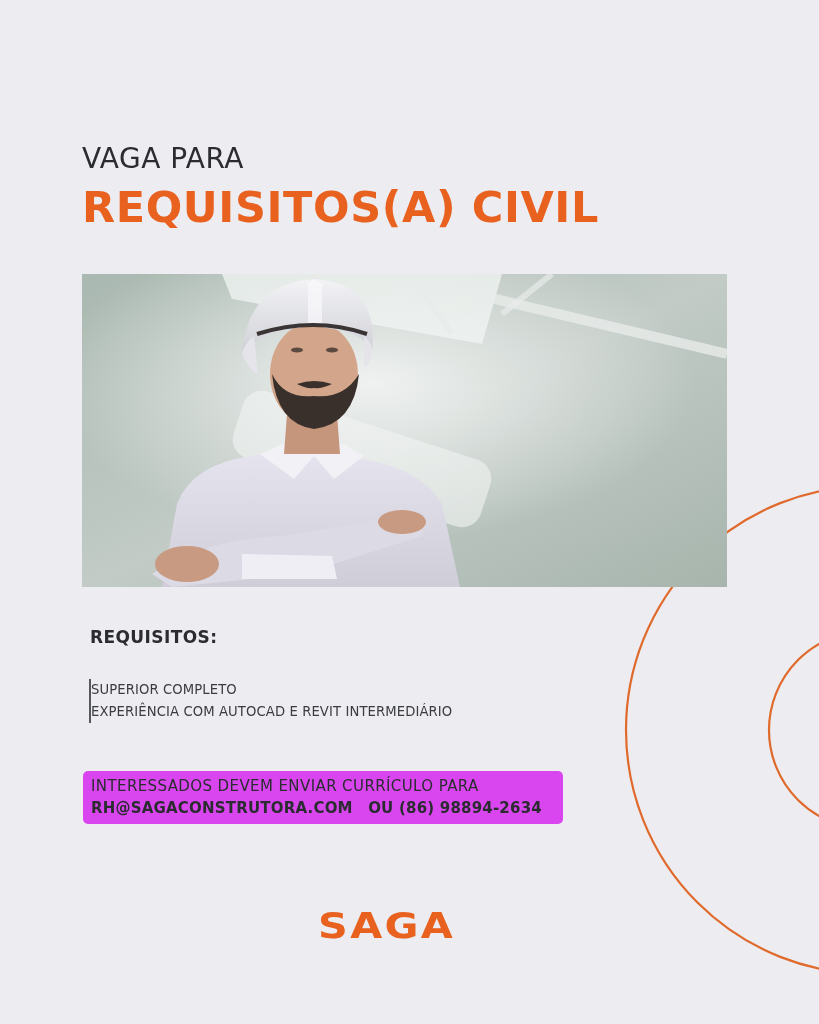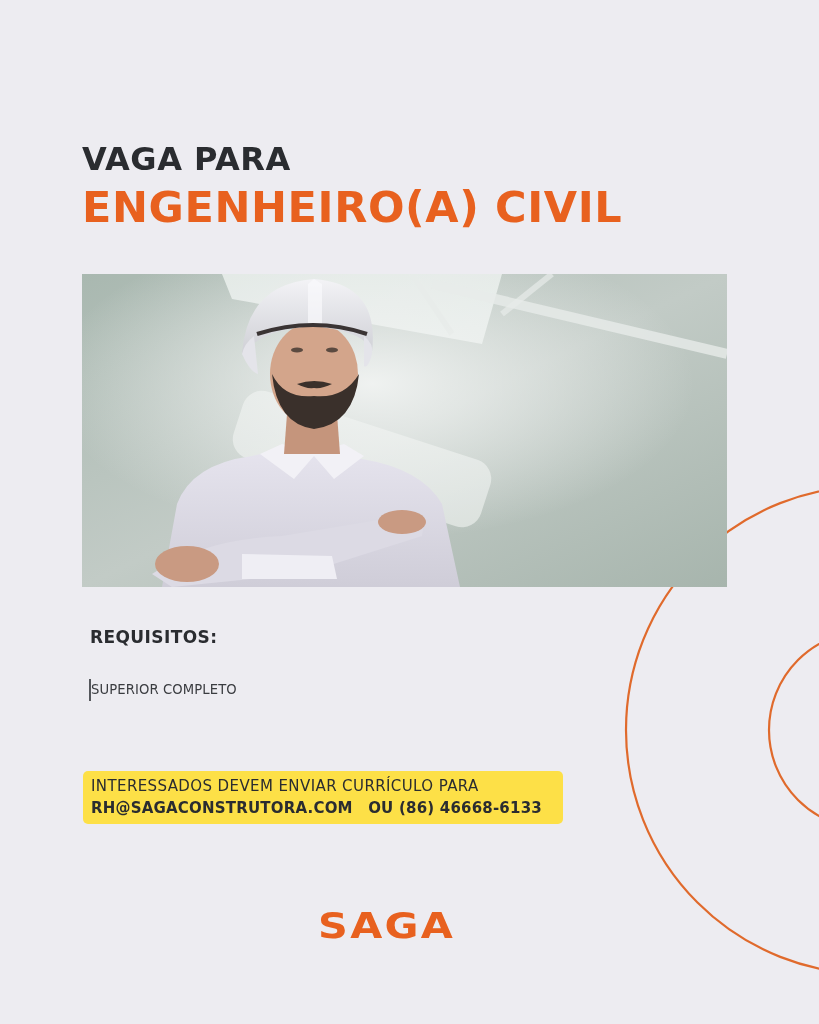--- a/index.html
+++ b/index.html
@@ -6,21 +6,21 @@
     html, body { width: 819px; height: 1024px; overflow: hidden; }
     body {
       background: #edecf1;
       position: relative;
       font-family: "DejaVu Sans", "Liberation Sans", sans-serif;
       color: #2b2d31;
     }
     .circles { position: absolute; left: 0; top: 0; width: 819px; height: 1024px; pointer-events: none; }
     .headline-small {
       position: absolute; left: 82px; top: 141px;
-      font-size: 32px; letter-spacing: 0.5px; color: #2a2c30; font-weight: bold;
+      font-size: 28px; letter-spacing: 0.5px; color: #2a2c30; font-weight: normal;
       line-height: 36px; white-space: nowrap;
     }
     .headline-big {
       position: absolute; left: 82px; top: 182px;
       font-size: 43px; font-weight: bold; color: #e8611f; letter-spacing: 0.6px;
       line-height: 50px; white-space: nowrap;
     }
     .photo {
       position: absolute; left: 82px; top: 274px; width: 645px; height: 313px;
       overflow: hidden; background: #b8c4bd;
@@ -34,21 +34,21 @@
       position: absolute; left: 89px; top: 679px;
       border-left: 2px solid #55575c; 
       list-style: none;
     }
     .req-list li {
       font-size: 13.2px; line-height: 22px; color: #3a3c40; letter-spacing: 0.1px;
       white-space: nowrap;
     }
     .contact-box {
       position: absolute; left: 83px; top: 771px; width: 480px; height: 53px;
-      background: #fde047; border-radius: 5px;
+      background: #d946ef; border-radius: 5px;
       padding: 5px 0 0 8px;
     }
     .contact-line1 {
       font-size: 15px; color: #2a2c30; letter-spacing: 0.4px; line-height: 21px; white-space: nowrap;
     }
     .contact-line2 {
       font-size: 15px; font-weight: bold; color: #2a2c30; letter-spacing: 0.2px; line-height: 22px; white-space: nowrap;
     }
     .contact-line2 .gap { display: inline-block; width: 10px; }
     .logo {
@@ -63,21 +63,21 @@
   </style>
 </head>
 <body>
 
 <svg class="circles" viewBox="0 0 819 1024" width="819" height="1024">
   <circle cx="870" cy="730" r="244" fill="none" stroke="#e06a2c" stroke-width="2.2"></circle>
   <circle cx="868" cy="730" r="99" fill="none" stroke="#e06a2c" stroke-width="2.2"></circle>
 </svg>
 
 <div class="headline-small">VAGA PARA</div>
-<div class="headline-big">ENGENHEIRO(A) CIVIL</div>
+<div class="headline-big">REQUISITOS(A) CIVIL</div>
 
 <div class="photo">
   <svg width="645" height="313" viewBox="0 0 645 313">
     <defs>
       <linearGradient id="bg" x1="0" y1="0" x2="1" y2="1">
         <stop offset="0" stop-color="#a9b8b0"></stop>
         <stop offset="0.5" stop-color="#c2cbc6"></stop>
         <stop offset="1" stop-color="#a7b5ad"></stop>
       </linearGradient>
       <radialGradient id="glow" cx="0.45" cy="0.35" r="0.5">
@@ -125,26 +125,27 @@
     <path d="M160,80 Q162,70 172,62 L176,100 Q168,98 160,80 Z" fill="#e4e4ea"></path>
     <path d="M282,62 Q292,70 290,80 Q286,95 282,92 Z" fill="#e4e4ea"></path>
     <path d="M232,5 L240,10 L240,50 L226,50 L226,10 Z" fill="#fafafc" opacity="0.7"></path>
     <path d="M175,60 Q232,42 285,60" fill="none" stroke="#3a3434" stroke-width="4"></path>
   </svg>
 </div>
 
 <div class="req-title">REQUISITOS:</div>
 <ul class="req-list">
   <li>SUPERIOR COMPLETO</li>
+  <li>EXPERIÊNCIA COM AUTOCAD E REVIT INTERMEDIÁRIO</li>
 </ul>
 
 <div class="contact-box">
   <div class="contact-line1">INTERESSADOS DEVEM ENVIAR CURRÍCULO PARA</div>
   <div class="contact-line2">
     <span>RH@SAGACONSTRUTORA.COM</span><span class="gap"></span>
     <span>OU</span>
-    <span>(86) 46668-6133</span>
+    <span>(86) 98894-2634</span>
   </div>
 </div>
 
 <div class="logo">
   <span class="logo-text">SAGA</span>
 </div>
 
 </body></html>

